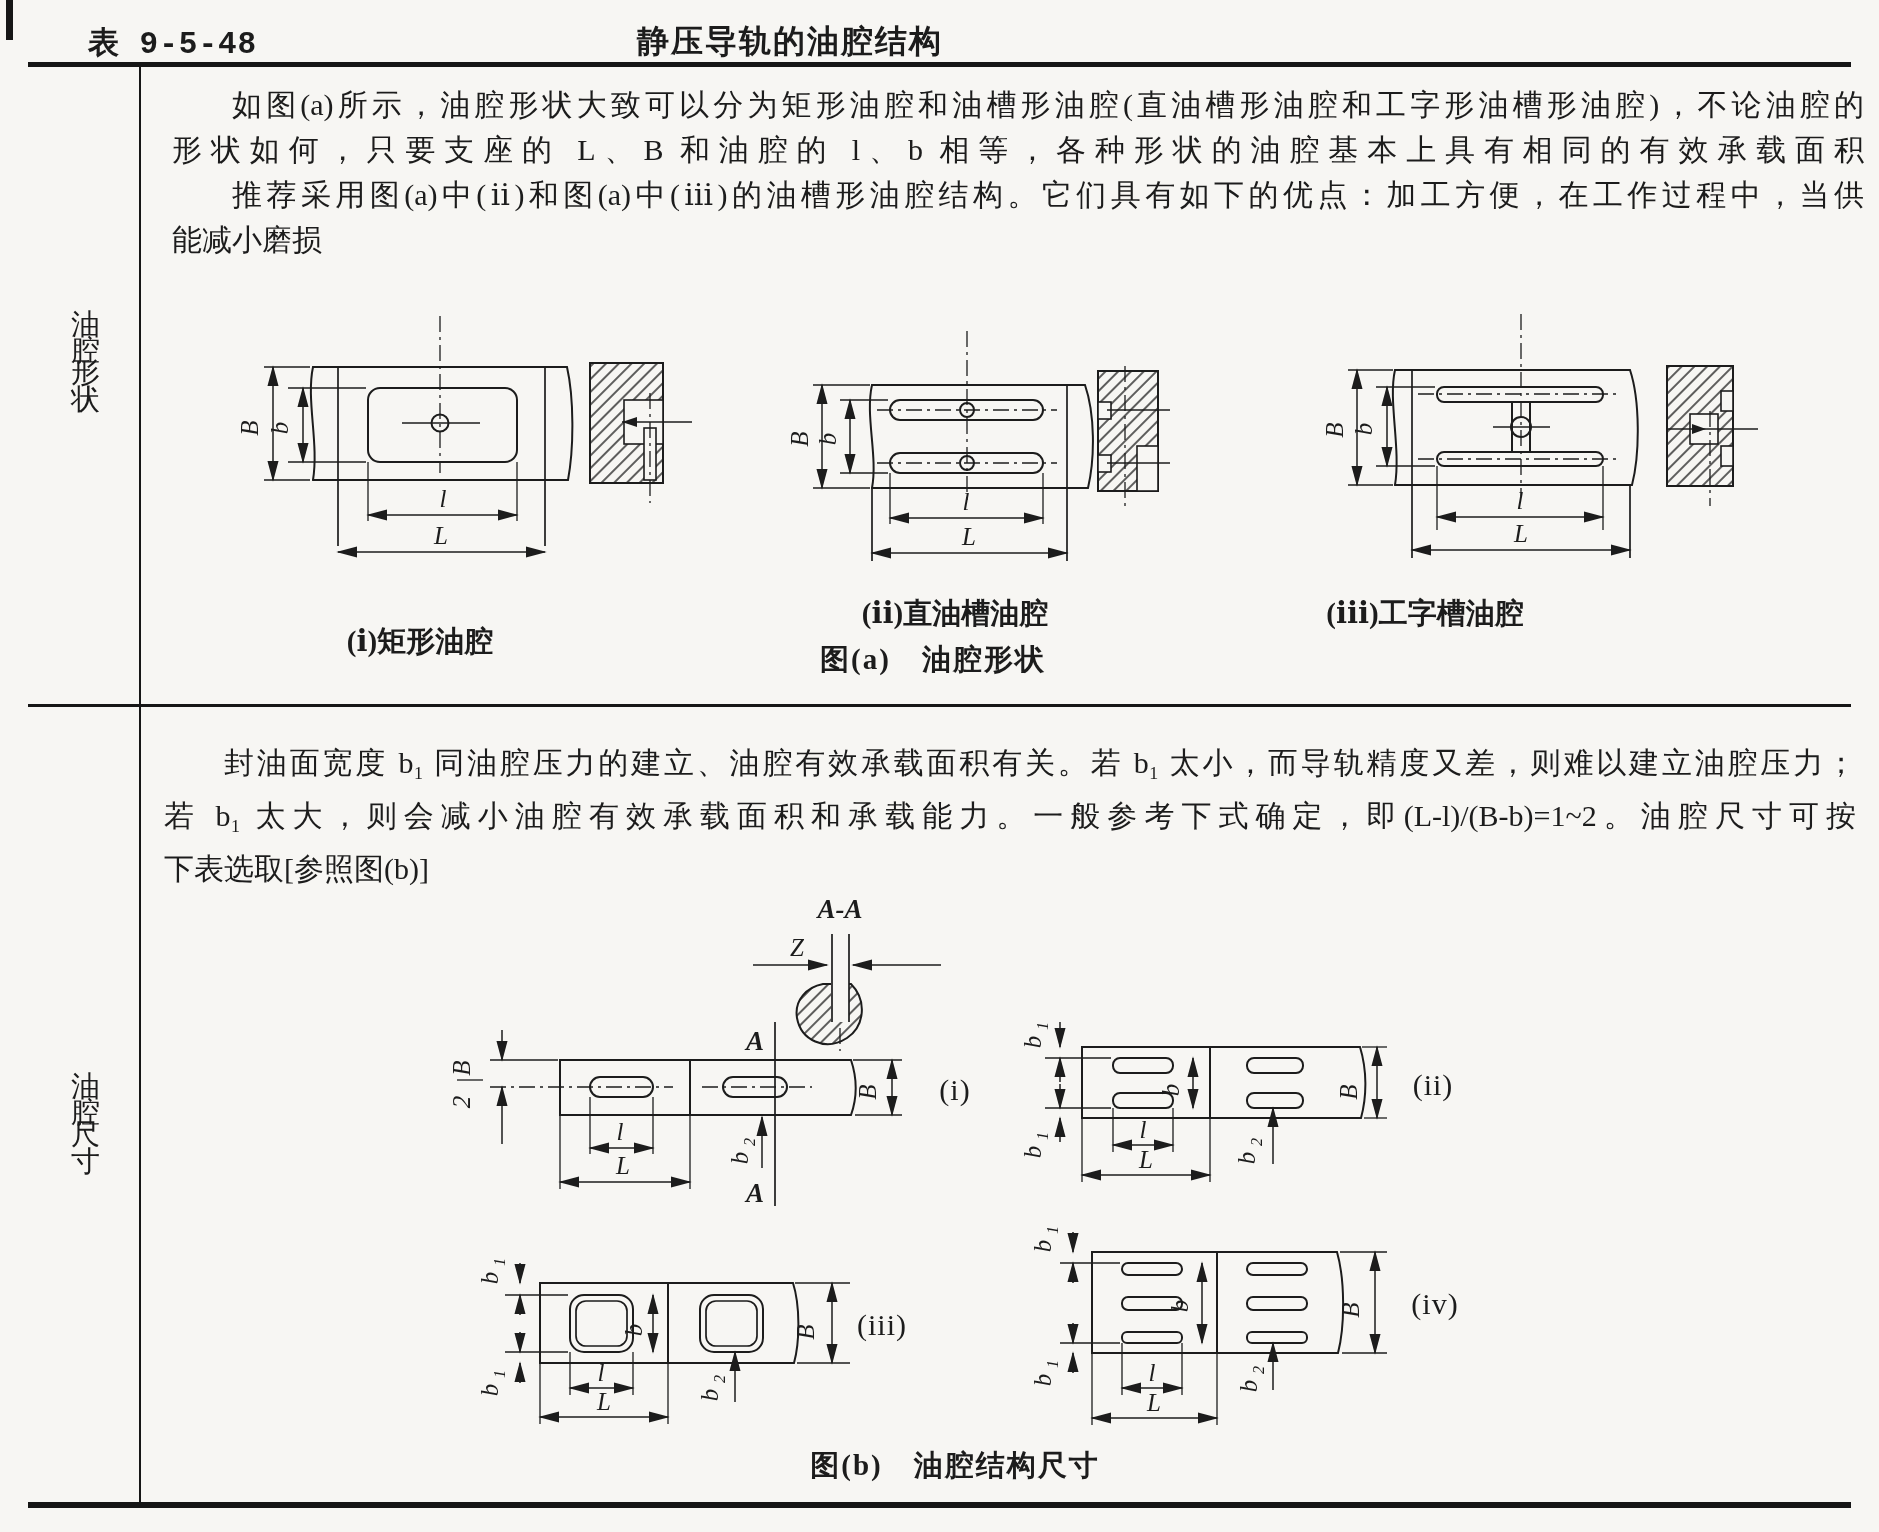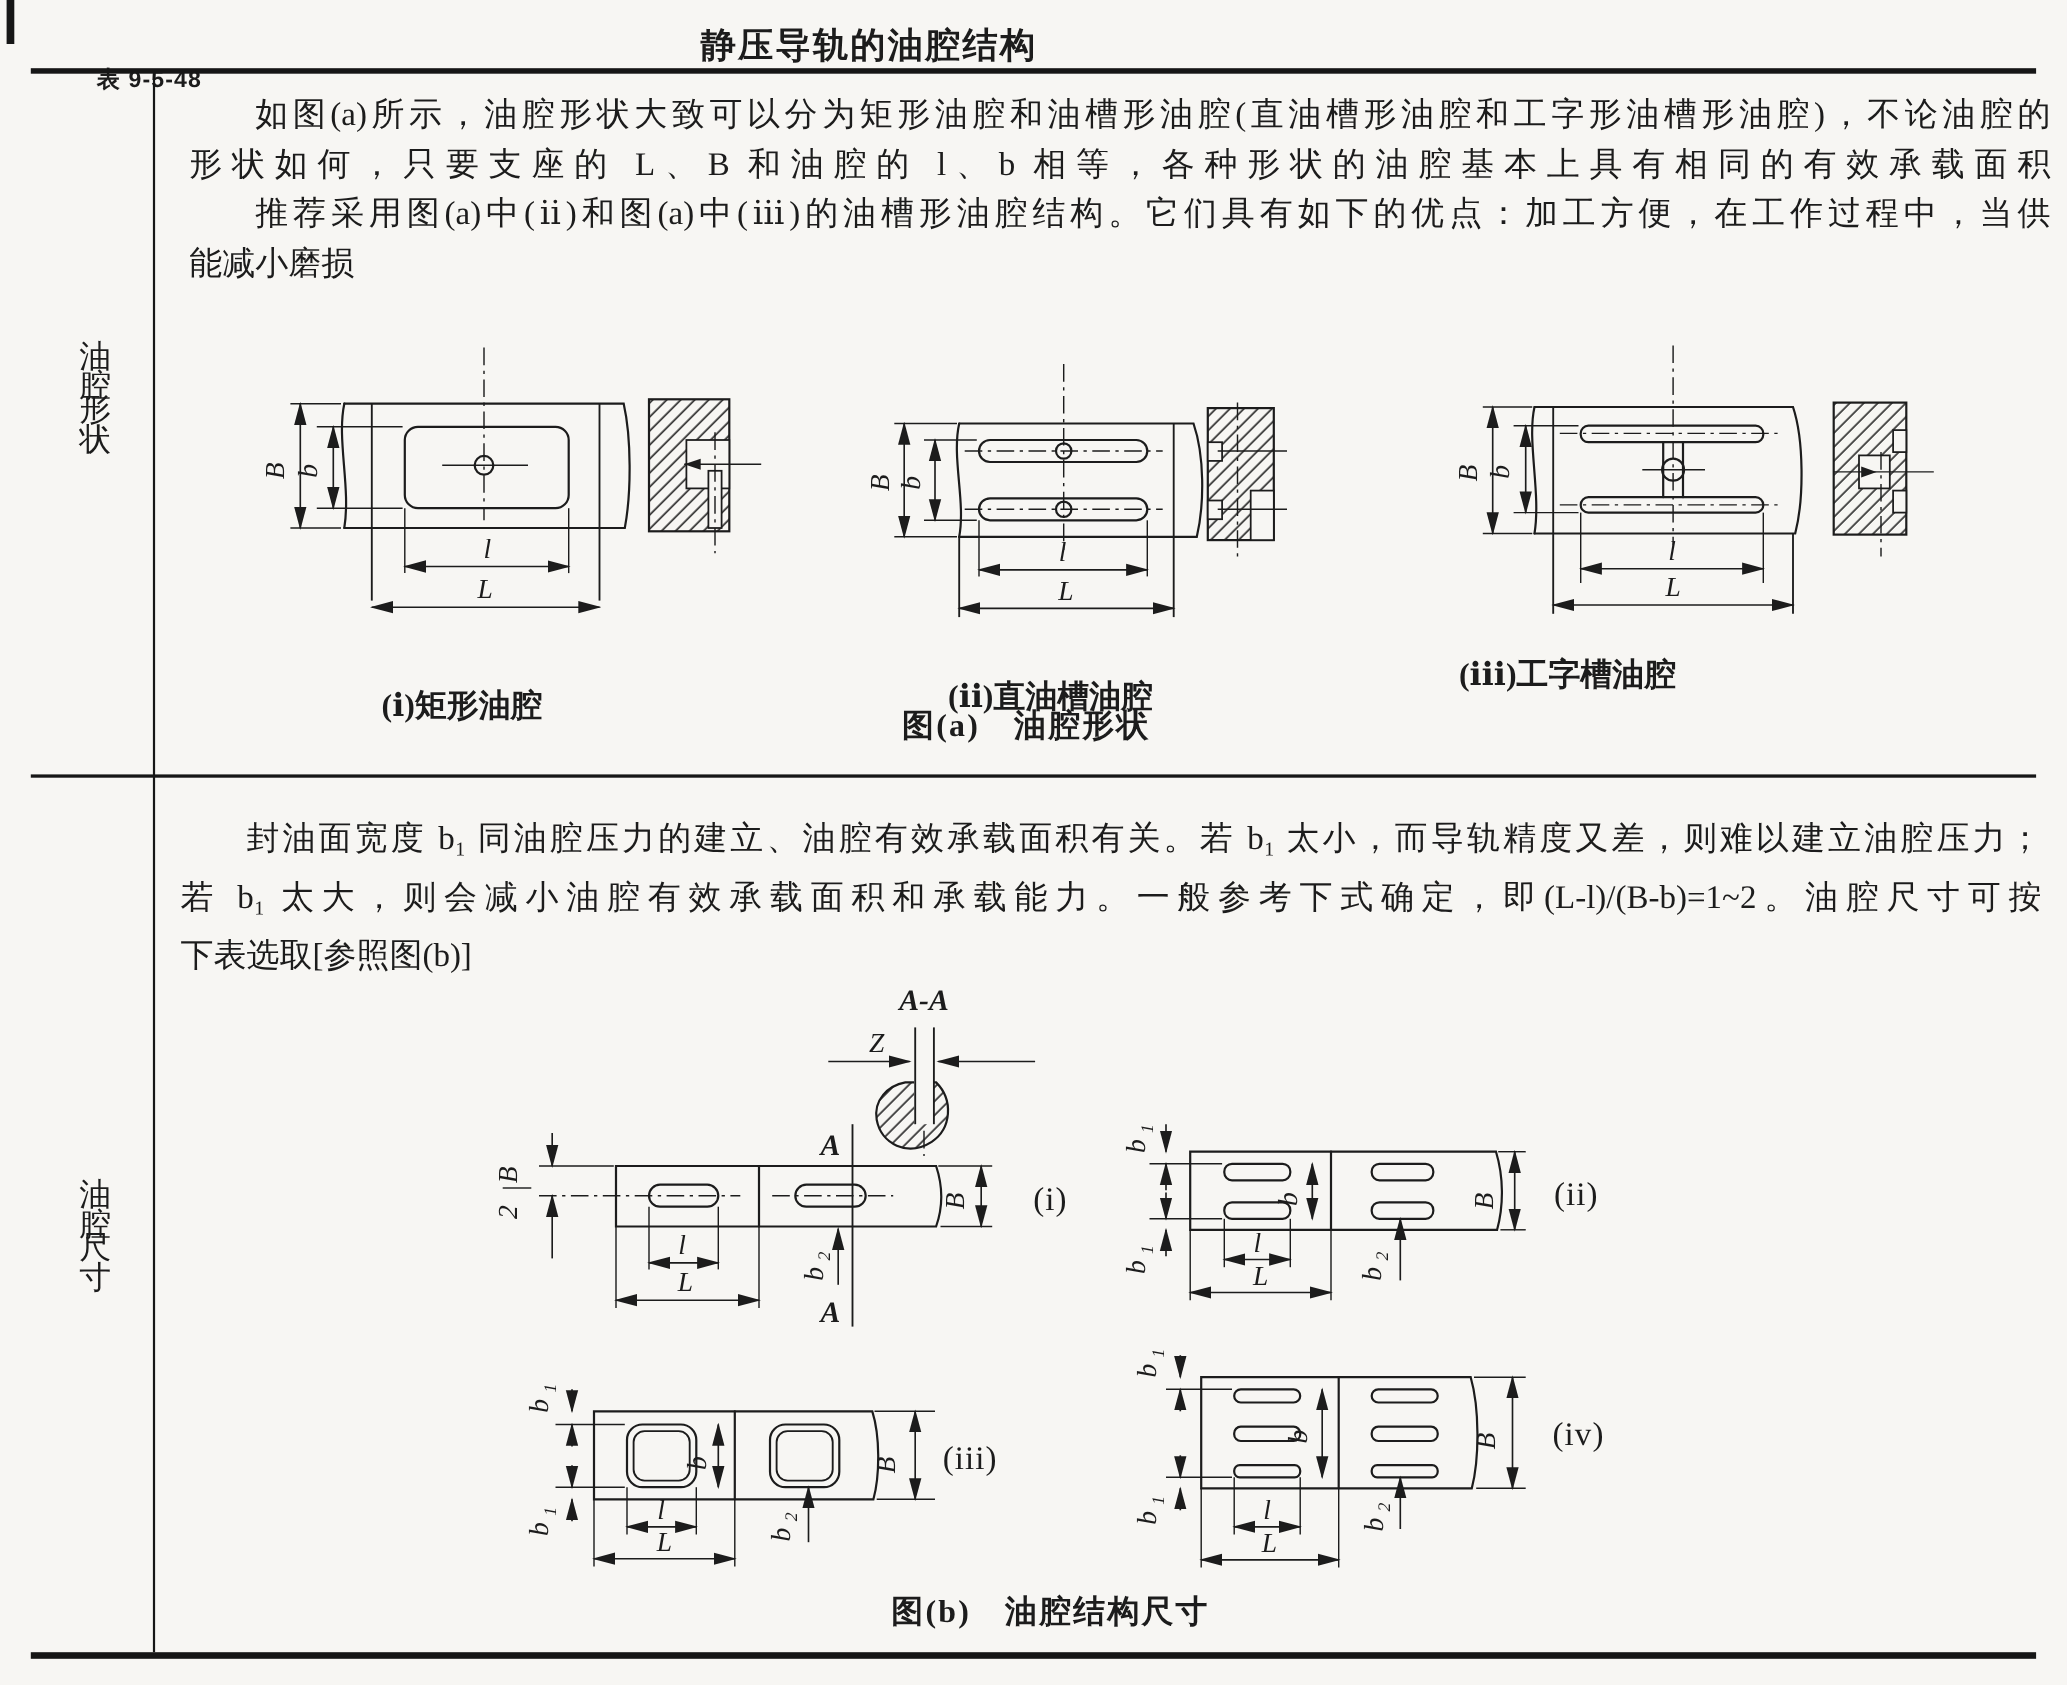--- a/index.html
+++ b/index.html
@@ -1,20 +1,20 @@
 <!DOCTYPE html>
 <html><head>
 <meta charset="utf-8">
 <style>
   html,body{margin:0;padding:0;}
   body{width:1879px;height:1532px;position:relative;background:#f7f6f3;
        font-family:"Liberation Serif","DejaVu Serif",serif;color:#1c1c1c;}
   .abs{position:absolute;}
   .rule{background:#161616;}
-  .tableno{font-size:21px;font-weight:bold;letter-spacing:1px;font-family:Liberation Sans, sans-serif;margin-top:36px;}
+  .tableno{font-size:31px;font-weight:bold;letter-spacing:1px;font-family:Liberation Mono, monospace;}
   .title{font-size:32px;font-weight:bold;letter-spacing:2px;transform:translateX(-50%);}
   .vlabel{writing-mode:vertical-rl;text-orientation:upright;font-size:29px;letter-spacing:25px;line-height:30px;}
   .bodytext{font-size:30px;line-height:45px;width:1692px;}
   .bodytext2{font-size:30px;line-height:53px;width:1692px;}
   .line{white-space:nowrap;}
   .indent{text-indent:2em;}
   .just{text-align:justify;text-align-last:justify;white-space:normal;}
   .figlabel{font-size:29px;font-weight:bold;transform:translateX(-50%);white-space:nowrap;}
   .caption{font-size:29px;font-weight:bold;transform:translateX(-50%);white-space:nowrap;letter-spacing:2px;}
   svg{position:absolute;overflow:visible;}
@@ -174,21 +174,21 @@
     <rect class="wh" x="372" y="118" width="28" height="30"></rect>
     <rect class="wh" x="403" y="95" width="12" height="20"></rect>
     <rect class="wh" x="403" y="150" width="12" height="20"></rect>
     <path d="M388 133 l -14 -5 v 10 z" fill="#1c1c1c"></path>
     <line class="t" x1="349" y1="133" x2="440" y2="133"></line>
     <line class="cl" x1="392" y1="115" x2="392" y2="210"></line>
   </g>
 </svg>
 
 <div class="abs figlabel" style="left:420px;top:594px;margin-top:28px;">(ⅰ)矩形油腔</div>
-<div class="abs figlabel" style="left:955px;top:594px;margin-top:20px;">(ⅱ)直油槽油腔</div>
+<div class="abs figlabel" style="left:955px;top:594px;">(ⅱ)直油槽油腔</div>
 <div class="abs figlabel" style="left:1425px;top:594px;">(ⅲ)工字槽油腔</div>
 <div class="abs caption" style="left:933px;top:640px;">图(a)　油腔形状</div>
 
 <div class="abs bodytext2" style="left:164px;top:736px;">
   <div class="line indent just">封油面宽度 b₁ 同油腔压力的建立、油腔有效承载面积有关。若 b₁ 太小，而导轨精度又差，则难以建立油腔压力；</div>
   <div class="line just">若 b₁ 太大，则会减小油腔有效承载面积和承载能力。一般参考下式确定，即(L-l)/(B-b)=1~2。油腔尺寸可按</div>
   <div class="line">下表选取[参照图(b)]</div>
 </div>
 
 <svg style="left:745px;top:888px;" width="200" height="165">

